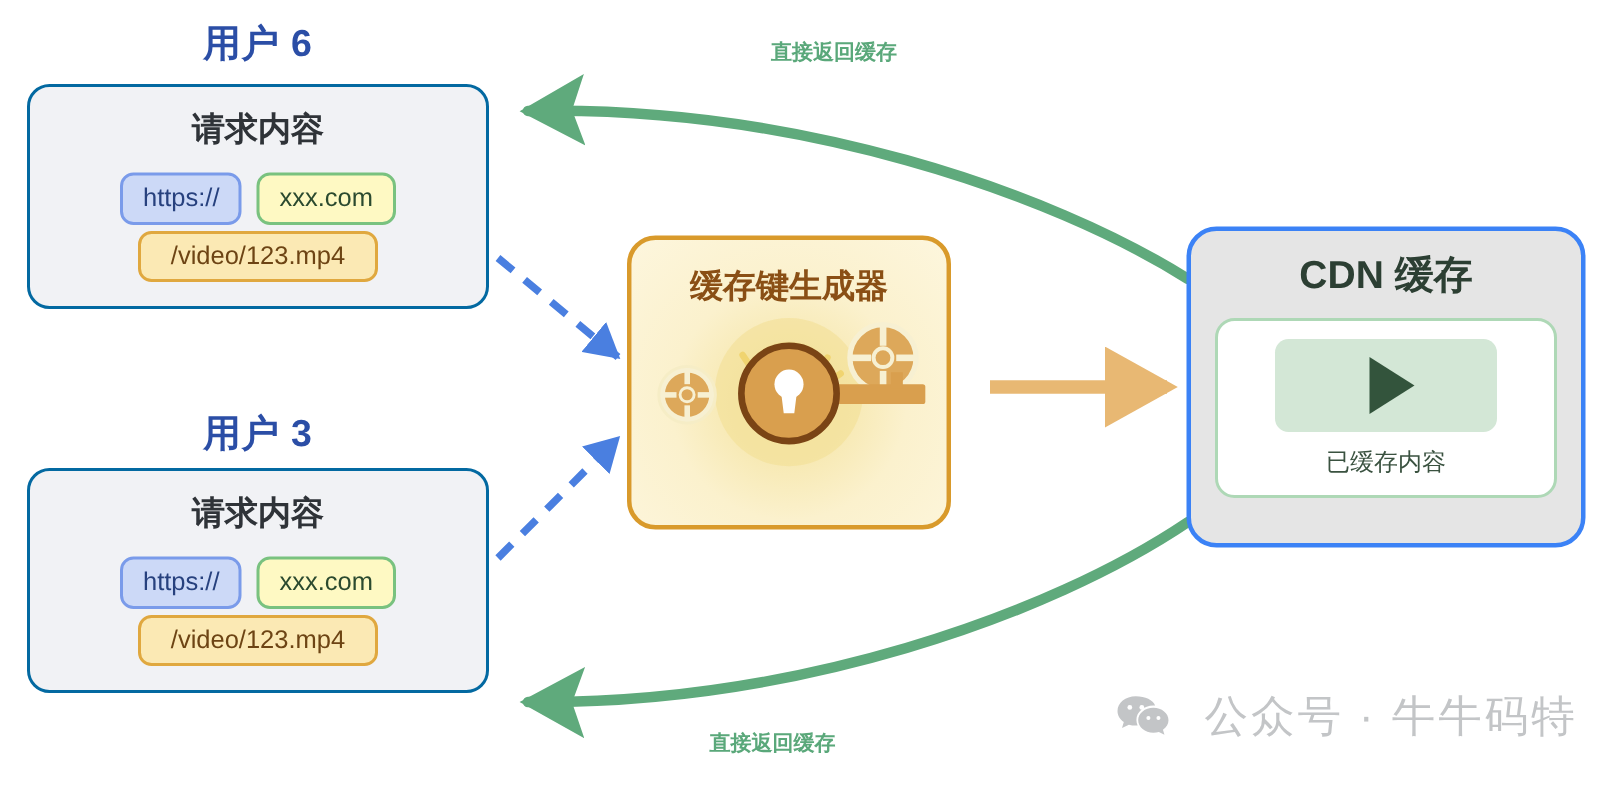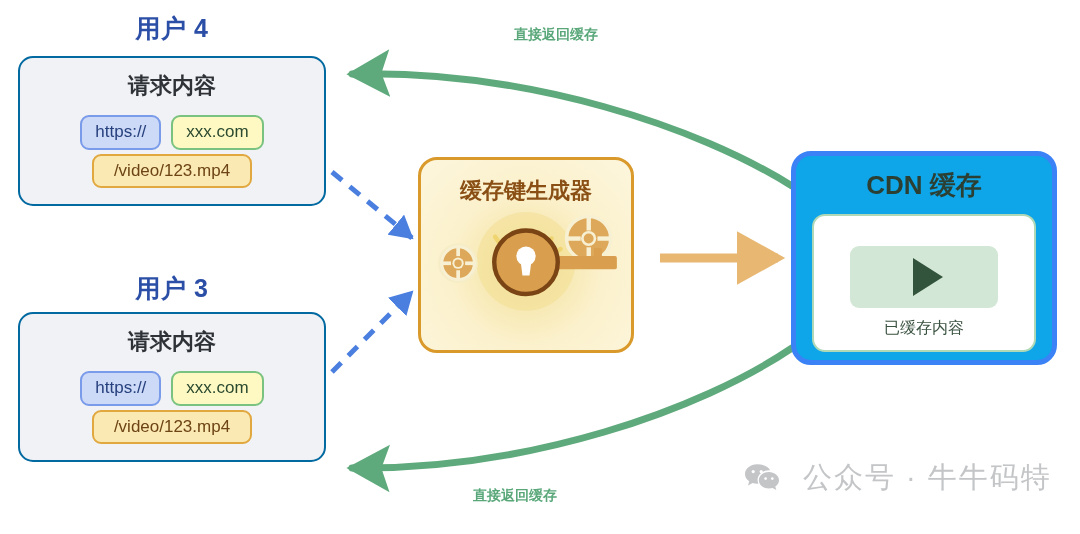--- a/index.html
+++ b/index.html
@@ -123,38 +123,38 @@
   #keygen-art {
     position: absolute;
     left: 0; top: 52px;
     width: 100%; height: 120px;
   }
 
   
   #cdn {
     position: absolute;
     box-sizing: border-box;
-    border: 5px solid #3b82f6;
+    border: 3px solid #3b82f6;
     border-radius: 20px;
-    background: #0ea5e9;
+    background: #e5e5e5;
     padding: 12px 16px 16px 16px;
   }
   #cdn-title {
     text-align: center;
     font-size: 26px;
     font-weight: bold;
     color: #2c3f33;
     margin-bottom: 11px;
     white-space: nowrap;
   }
   #cdn-inner {
     background: #ffffff;
     border: 2px solid #aed8b6;
     border-radius: 13px;
-    padding: 30px 10px 11px 10px;
+    padding: 12px 10px 11px 10px;
   }
   #thumb {
     width: 148px; height: 62px;
     margin: 0 auto;
     background: #d3e7d6;
     border-radius: 9px;
     display: flex;
     align-items: center;
     justify-content: center;
   }
@@ -220,21 +220,21 @@
 
     <path d="M 792 348 C 700 410 530 470 352 468" fill="none" stroke="#5faa7c" stroke-width="7" stroke-linecap="round" marker-end="url(#mk-green)"></path>
 
     <path d="M 332 172 L 412 238" fill="none" stroke="#4a7fe0" stroke-width="5" stroke-dasharray="13 10" stroke-linecap="butt" marker-end="url(#mk-blue)"></path>
 
     <path d="M 332 372 L 412 292" fill="none" stroke="#4a7fe0" stroke-width="5" stroke-dasharray="13 10" stroke-linecap="butt" marker-end="url(#mk-blue)"></path>
 
     <path d="M 660 258 L 778 258" fill="none" stroke="#e8b873" stroke-width="9" stroke-linecap="butt" marker-end="url(#mk-orange)"></path>
   </svg>
 
-  <div class="user-title" style="left:12px; top:12px;">用户 4</div>
+  <div class="user-title" style="left:12px; top:12px;">用户 6</div>
 
   <div class="req-card" style="left:18px; top:56px;">
     <div class="req-card-title">请求内容</div>
     <div class="pill-row">
       <span class="pill pill-scheme">https://</span>
       <span class="pill pill-host">xxx.com</span>
     </div>
     <div class="pill-row" style="margin-bottom:0;">
       <span class="pill pill-path">/video/123.mp4</span>
     </div>

